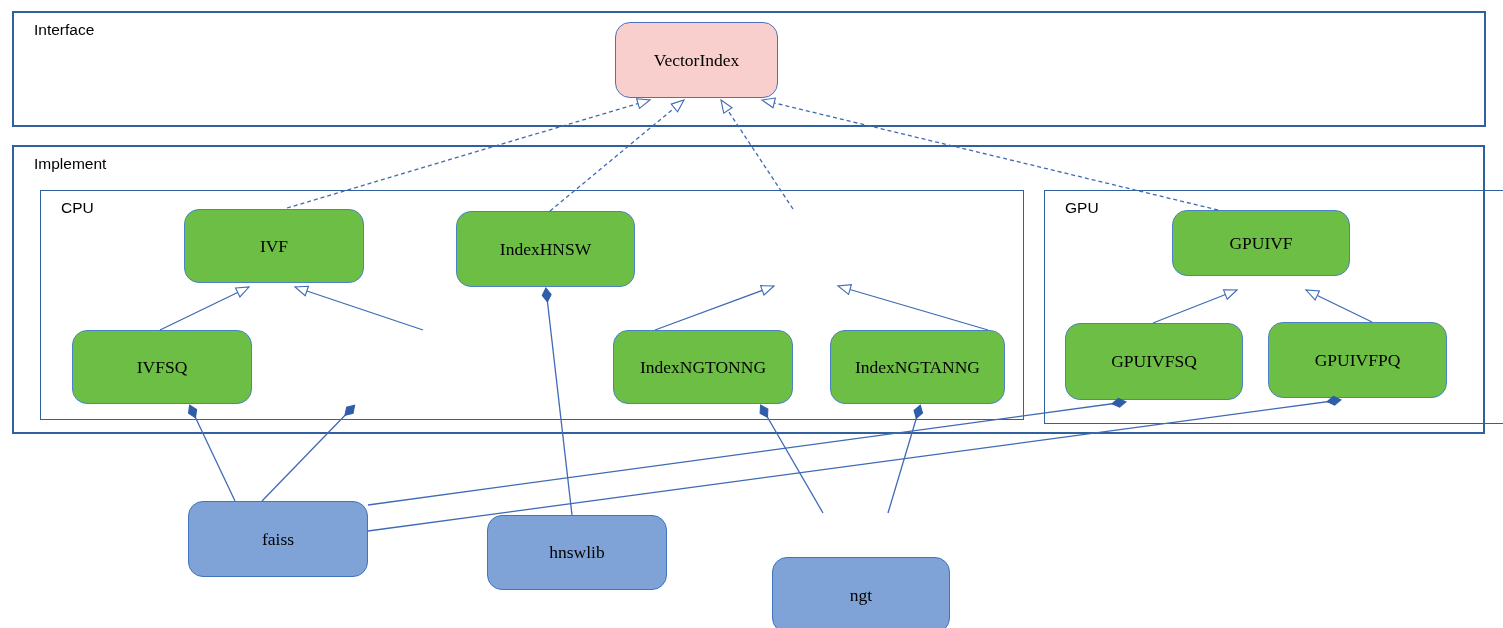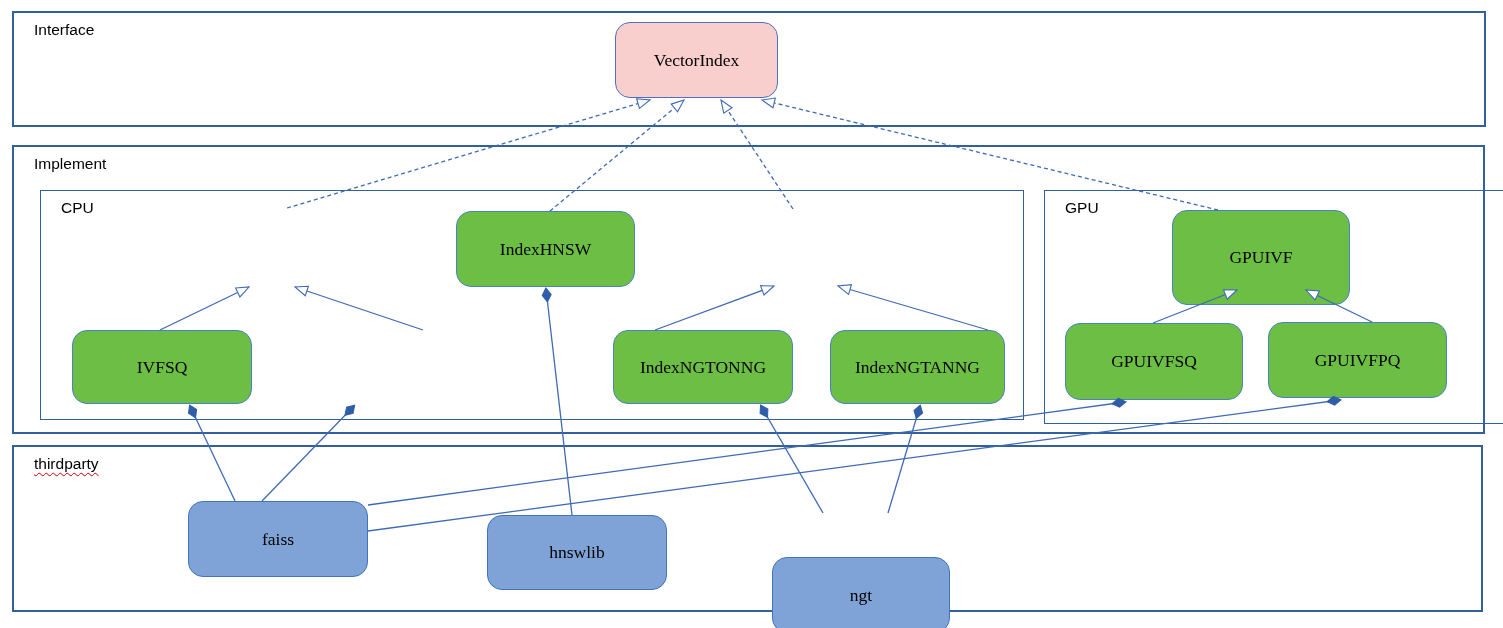--- a/index.html
+++ b/index.html
@@ -62,23 +62,20 @@
   </div>
 
   <div class="section inner" style="left:40px;top:190px;width:984px;height:230px;">
     <span class="seclabel">CPU</span>
   </div>
 
   <div class="section inner" style="left:1044px;top:190px;width:480px;height:234px;">
     <span class="seclabel">GPU</span>
   </div>
 
-  <div class="section" style="left:12px;top:445px;width:1471px;height:167px;">
-    <span class="seclabel misspelled">thirdparty</span>
-  </div>
 
   <svg id="edges" width="1503" height="628">
     <defs>
       <marker id="tri" markerWidth="16" markerHeight="14" refX="13.5" refY="6" orient="auto" markerUnits="userSpaceOnUse">
         <path d="M1,1 L13.5,6 L1,11 Z" fill="#ffffff" stroke="#3f6ab5" stroke-width="1.1"></path>
       </marker>
       <marker id="dia" markerWidth="18" markerHeight="12" refX="14" refY="5.5" orient="auto" markerUnits="userSpaceOnUse">
         <path d="M1,5.5 L8,1 L15,5.5 L8,10 Z" fill="#2f5da8" stroke="#2f5da8"></path>
       </marker>
     </defs>
@@ -97,24 +94,27 @@
       <line x1="572" y1="515" x2="546" y2="289" class="edge compose" marker-end="url(#dia)"></line>
       <line x1="823" y1="513" x2="761" y2="406" class="edge compose" marker-end="url(#dia)"></line>
       <line x1="888" y1="513" x2="920" y2="406" class="edge compose" marker-end="url(#dia)"></line>
       <line x1="368" y1="505" x2="1125" y2="402" class="edge compose" marker-end="url(#dia)"></line>
       <line x1="368" y1="531" x2="1340" y2="400" class="edge compose" marker-end="url(#dia)"></line>
     </svg>
 
 <div class="node interface" style="left: 578px; top: 22px; width: 163px; height: 76px; margin-left: 37px;">
       <span>VectorIndex</span>
     </div>
+    <div class="node impl" style="left: 184px; top: 209px; width: 180px; height: 74px;">
+      <span>IVF</span>
+    </div>
     <div class="node impl" style="left: 456px; top: 211px; width: 179px; height: 76px;">
       <span>IndexHNSW</span>
     </div>
-    <div class="node impl" style="left: 1172px; top: 210px; width: 178px; height: 95px;">
+    <div class="node impl" style="left: 1172px; top: 210px; width: 178px; height: 66px;">
       <span>GPUIVF</span>
     </div>
     <div class="node impl" style="left: 72px; top: 330px; width: 180px; height: 74px;">
       <span>IVFSQ</span>
     </div>
     <div class="node impl" style="left: 830px; top: 330px; width: 175px; height: 74px;">
       <span>IndexNGTANNG</span>
     </div>
     <div class="node impl" style="left: 613px; top: 330px; width: 180px; height: 74px;">
       <span>IndexNGTONNG</span>

